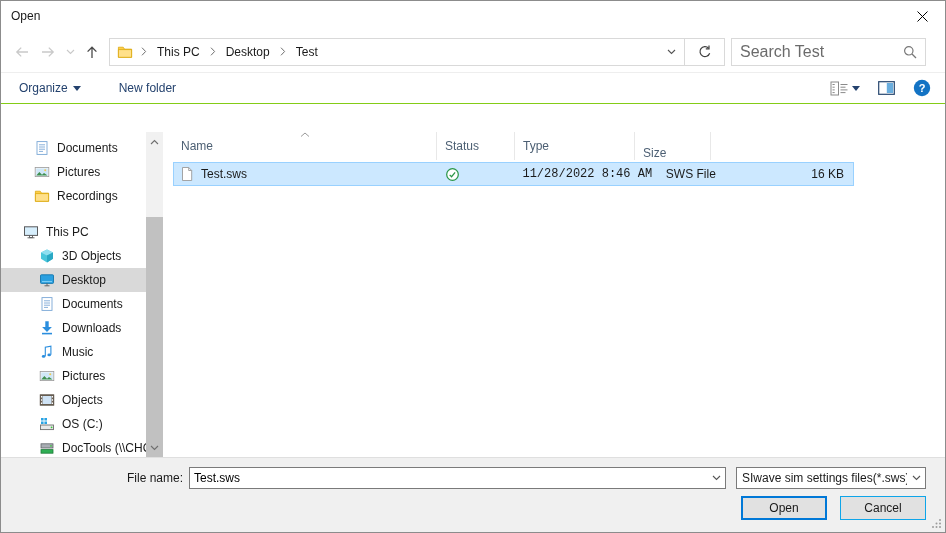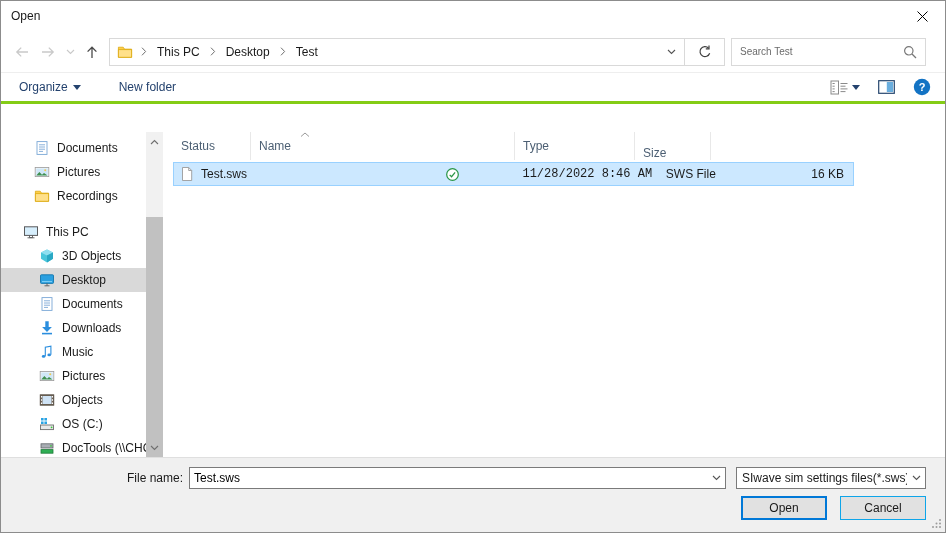--- a/index.html
+++ b/index.html
@@ -18,24 +18,24 @@
   .navbar { height:42px; display:flex; align-items:center; padding:0 19px 0 8px; flex:none; border-bottom:1px solid #eeeeee; }
   .nav-btn { width:26px; height:26px; display:flex; align-items:center; justify-content:center; flex:none; }
   .nav-btn.small { width:18px; }
   .addressbar { width:576px; height:28px; border:1px solid #d9d9d9; display:flex; align-items:center; padding:0 2px 0 7px; margin-left:4px; background:#fff; }
   .crumbs { display:flex; align-items:center; gap:8px; flex:1; overflow:hidden; }
   .crumb { padding:0 2px; white-space:nowrap; cursor:default; }
   .crumb-sep { display:flex; align-items:center; }
   .addr-drop { margin-left:auto; width:22px; display:flex; align-items:center; justify-content:center; align-self:stretch; }
   .refresh-btn { width:40px; height:28px; border:1px solid #d9d9d9; border-left:none; display:flex; align-items:center; justify-content:center; }
   .searchbox { margin-left:auto; width:195px; height:28px; border:1px solid #d9d9d9; display:flex; align-items:center; padding:0 8px; background:#fff; }
-  .searchbox input { border:none; outline:none; flex:1; font-family:"Liberation Sans",sans-serif; font-size:10px; color:#404040; min-width:0; background:transparent; }
+  .searchbox input { border:none; outline:none; flex:1; font-family:"Liberation Sans",sans-serif; font-size:16px; color:#404040; min-width:0; background:transparent; }
   .searchbox input::placeholder { color:#6b6b6b; opacity:1; }
   
-  .toolbar { height:31px; display:flex; align-items:center; padding:0 14px 0 18px; flex:none; border-bottom:3px solid #84cc16; color:#24426e; }
+  .toolbar { height:31px; display:flex; align-items:center; padding:0 14px 0 18px; flex:none; border-bottom:1px solid #84cc16; color:#24426e; }
   .tool-item { display:flex; align-items:center; gap:5px; cursor:default; }
   .tool-item + .tool-item { margin-left:38px; }
   .tool-right { margin-left:auto; display:flex; align-items:center; gap:18px; }
   .tr-btn { display:flex; align-items:center; gap:4px; }
   
   .body { flex:1; display:flex; overflow:hidden;margin-top:28px; }
   .sidebar { width:145px; flex:none; padding-top:4px; overflow:hidden; }
   .sb-item { height:24px; display:flex; align-items:center; gap:7px; white-space:nowrap; cursor:default; }
   .sb-item.ind0 { padding-left:22px; }
   .sb-item.ind1 { padding-left:33px; }
@@ -378,25 +378,25 @@
           </span>
         </span>
     </div>
     <div class="main">
       <div class="lheader">
         <span class="sort-glyph" data-icon="sort-asc">
             <svg width="10" height="5" viewBox="0 0 10 5">
               <path d="M1 4.5L5 1l4 3.5" fill="none" stroke="#9a9a9a"></path>
             </svg>
           </span>
-      <span class="hcol" style="width: 78px;">
+      <span class="hcol" style="width: 264px;">
+            <span>Name</span>
+          </span>
+          <span class="hcol" style="width: 78px;">
             <span>Status</span>
-          </span>
-          <span class="hcol" style="width: 264px;">
-            <span>Name</span>
           </span>
           <span class="hcol" style="width: 120px;">
             <span>Type</span>
           </span>
           <span class="hcol" style="width: 76px; align-items: flex-end;">
             <span>Size</span>
           </span>
           <span class="hfill"></span>
         </div>
       <div class="rows">

